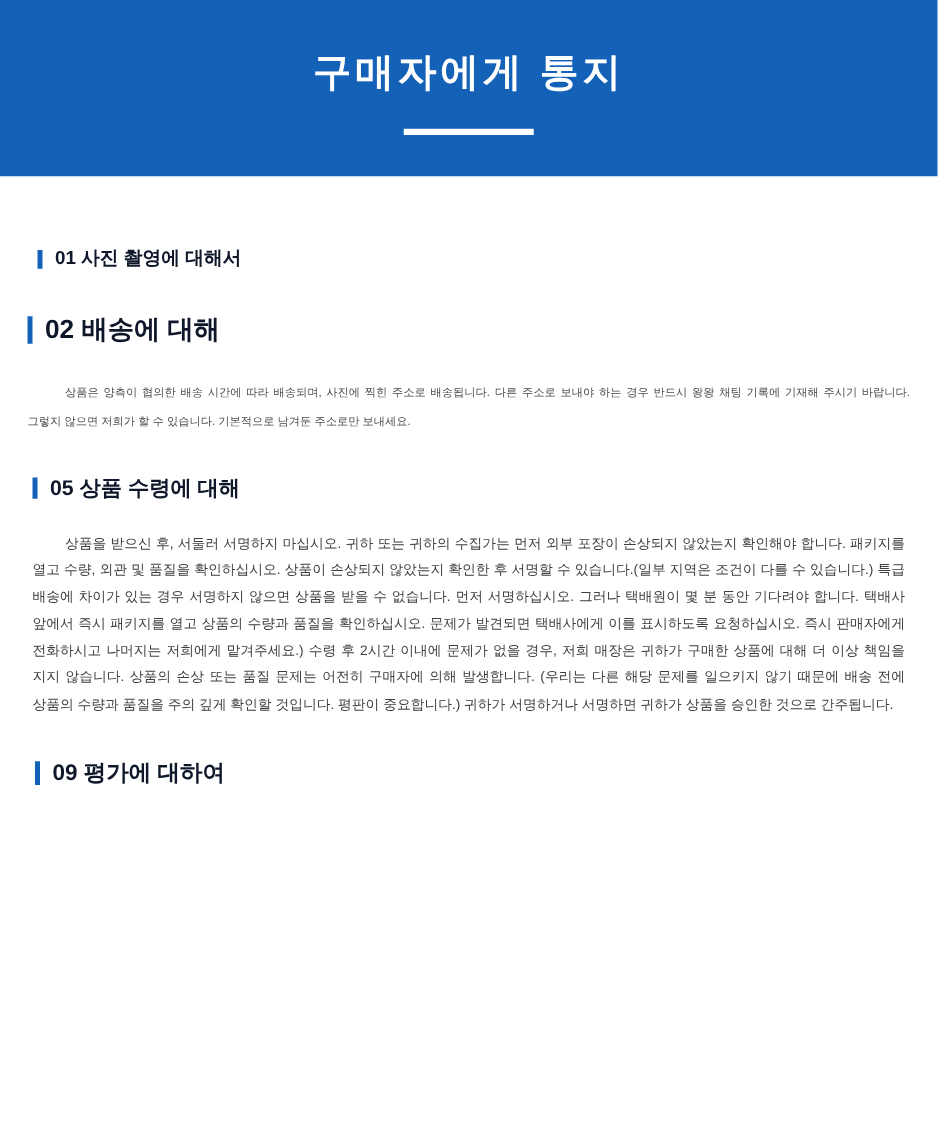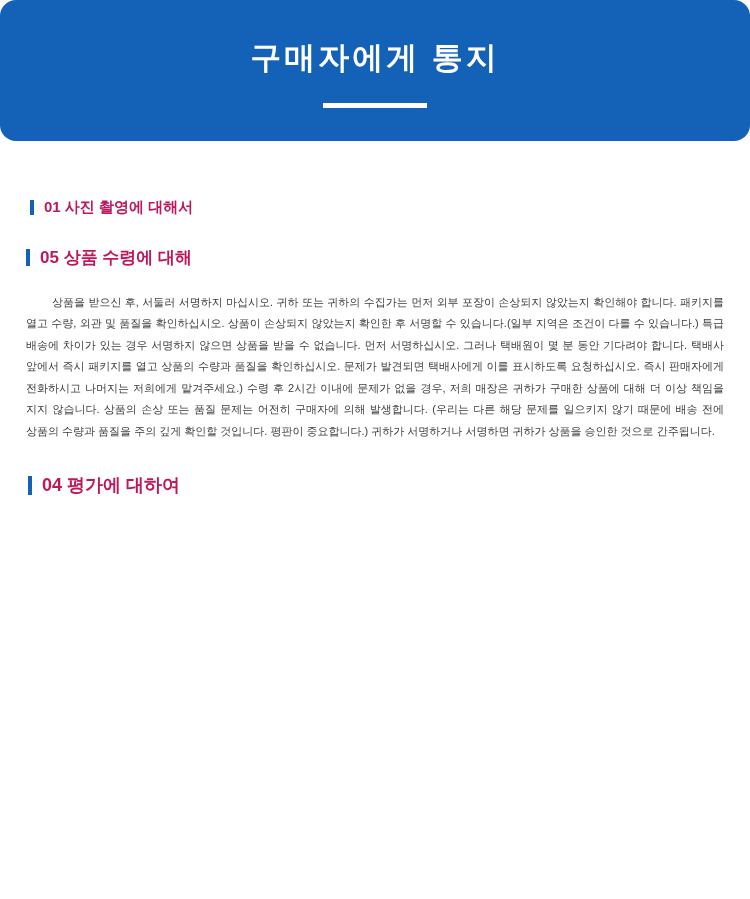--- a/index.html
+++ b/index.html
@@ -24,21 +24,20 @@
   
   .banner {
     width: 750px;
     height: 141px;
     background: #1461b8;
     display: flex;
     flex-direction: column;
     align-items: center;
     justify-content: center;
     box-sizing: border-box;
-    border-radius: 16px;
   }
   .banner-title {
     color: #ffffff;
     font-size: 31px;
     font-weight: bold;
     letter-spacing: 3px;
     margin: 0;
     padding-top: 6px;
     line-height: 1.2;
   }
@@ -59,21 +58,21 @@
     position: relative;
   }
 
   
   .heading {
     position: relative;
     display: inline-block;
     padding-left: 14px;
     margin: 0;
     font-weight: bold;
-    color: #be185d;
+    color: #0f172a;
     line-height: 1.25;
   }
   .heading::before {
     content: "";
     position: absolute;
     left: 0;
     top: 2px;
     bottom: 2px;
     width: 4px;
     background: #1461b8;
@@ -144,28 +143,34 @@
   </div>
 
   <div class="content">
 
     <div class="section sec-01">
       <div class="inner-01">
         <h2 class="heading h-01">01 사진 촬영에 대해서</h2>
       </div>
     </div>
 
+    <div class="section sec-02">
+      <div class="inner-02">
+        <h2 class="heading h-02">02 배송에 대해</h2>
+        <p class="para p-02">상품은 양측이 협의한 배송 시간에 따라 배송되며, 사진에 찍힌 주소로 배송됩니다. 다른 주소로 보내야 하는 경우 반드시 왕왕 채팅 기록에 기재해 주시기 바랍니다. 그렇지 않으면 저희가 할 수 있습니다. 기본적으로 남겨둔 주소로만 보내세요.</p>
+      </div>
+    </div>
 
     <div class="section sec-03">
       <div class="inner-03">
         <h2 class="heading h-03">05 상품 수령에 대해</h2>
         <p class="para p-03">상품을 받으신 후, 서둘러 서명하지 마십시오. 귀하 또는 귀하의 수집가는 먼저 외부 포장이 손상되지 않았는지 확인해야 합니다. 패키지를 열고 수량, 외관 및 품질을 확인하십시오. 상품이 손상되지 않았는지 확인한 후 서명할 수 있습니다.(일부 지역은 조건이 다를 수 있습니다.) 특급 배송에 차이가 있는 경우 서명하지 않으면 상품을 받을 수 없습니다. 먼저 서명하십시오. 그러나 택배원이 몇 분 동안 기다려야 합니다. 택배사 앞에서 즉시 패키지를 열고 상품의 수량과 품질을 확인하십시오. 문제가 발견되면 택배사에게 이를 표시하도록 요청하십시오. 즉시 판매자에게 전화하시고 나머지는 저희에게 맡겨주세요.) 수령 후 2시간 이내에 문제가 없을 경우, 저희 매장은 귀하가 구매한 상품에 대해 더 이상 책임을 지지 않습니다. 상품의 손상 또는 품질 문제는 어전히 구매자에 의해 발생합니다. (우리는 다른 해당 문제를 일으키지 않기 때문에 배송 전에 상품의 수량과 품질을 주의 깊게 확인할 것입니다. 평판이 중요합니다.) 귀하가 서명하거나 서명하면 귀하가 상품을 승인한 것으로 간주됩니다.</p>
       </div>
     </div>
 
     <div class="section sec-04">
       <div class="inner-04">
-        <h2 class="heading h-04">04 평가에 대하여</h2>
+        <h2 class="heading h-04">09 평가에 대하여</h2>
       </div>
     </div>
 
   </div>
 </div>
 
 </body></html>

